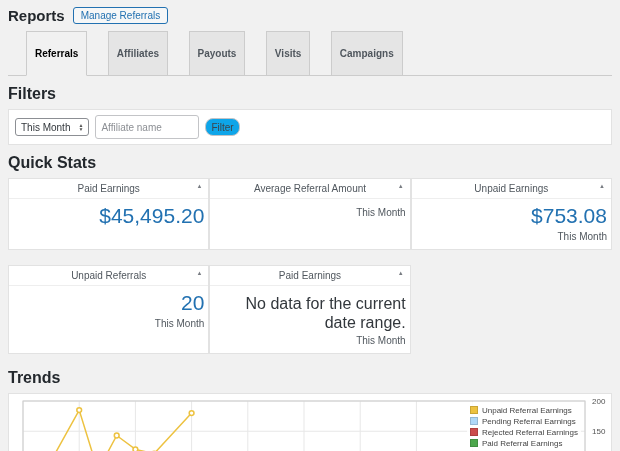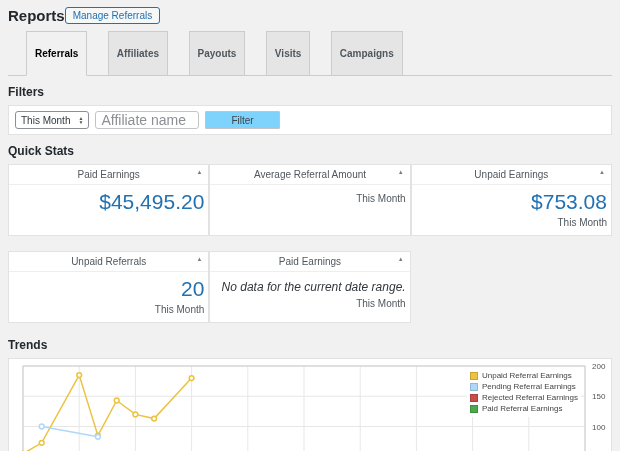--- a/index.html
+++ b/index.html
@@ -6,74 +6,74 @@
   html,body { width: 620px; height: 451px; }
   body {
     background: #f1f1f1;
     font-family: "Liberation Sans", sans-serif;
     color: #444;
     overflow: hidden;
   }
   .page { padding: 5px 8px 0; }
 
   
-  .header-row { display: flex; align-items: flex-start; padding: 2px 0 7px; }
+  .header-row { display: flex; align-items: flex-start; gap: 8px; padding: 2px 0 7px; }
   h1.page-title { font-size: 15px; font-weight: bold; color: #23282d; }
   .manage-btn {
     font-size: 10px; color: #2271b1; background: #f6f7f7;
     border: 1px solid #2271b1; border-radius: 3px;
     padding: 2px 7px; cursor: pointer; text-decoration: none; white-space: nowrap;
   }
 
   
   .nav-tabs { border-bottom: 1px solid #ccc; padding-left: 2px; }
   .nav-tab {
     display: inline-block; font-size: 10px; font-weight: 600;
     padding: 16px 8px; background: #e5e5e5; border: 1px solid #ccc;
     color: #50575e; margin: 0 0 -1px 16px; cursor: pointer; text-decoration: none;
   }
   .nav-tab-active { background: #f1f1f1; color: #000; border-bottom-color: #f1f1f1; }
 
   
-  .section-heading { font-size: 12px; font-weight: bold; color: #23282d; margin: 9px 0 6px; }
+  .section-heading { font-size: 16px; font-weight: bold; color: #23282d; margin: 9px 0 6px; }
 
   
   .filters-box {
     background: #fff; border: 1px solid #e2e2e2; padding: 5px 6px;
     display: flex; align-items: center; gap: 6px;
   }
   .faux-select {
     display: inline-flex; align-items: center; height: 18px;
     background: #fff; border: 1px solid #8c8f94; border-radius: 3px;
     font-size: 10px; color: #32373c; padding: 0 5px; cursor: pointer;
   }
   .sel-arrows { display: flex; flex-direction: column; font-size: 5px; line-height: 4.5px; color: #555; margin-left: 8px; }
   .affiliate-input {
-    height: 18px; width: 104px; font-size: 14px; font-family: "Liberation Sans", sans-serif;
+    height: 24px; width: 104px; font-size: 10px; font-family: "Liberation Sans", sans-serif;
     border: 1px solid #c3c4c7; border-radius: 3px; padding: 0 5px; color: #32373c;
   }
   .affiliate-input::placeholder { color: #8c8f94; }
   .filter-btn {
-    height: 18px; font-size: 10px; background: #7dd3fc; color: #3c434a;
-    border: 1px solid #c3c4c7; border-radius: 1px; padding: 0 25px; cursor: pointer;
+    height: 18px; font-size: 10px; background: #0ea5e9; color: #3c434a;
+    border: 1px solid #c3c4c7; border-radius: 8px; padding: 0 5px; cursor: pointer;
   }
 
   
   .stats-grid { display: grid; grid-template-columns: repeat(3, 1fr); gap: 0; margin-bottom: 15px; }
   .stat-card { background: #fff; border: 1px solid #e2e2e2; }
   .stat-card-header {
     position: relative; text-align: center; font-size: 10px; color: #50575e;
     padding: 4px 20px; border-bottom: 1px solid #eee;
   }
   .card-toggle {
     position: absolute; right: 6px; top: 4px; font-size: 6px; color: #787c82; cursor: pointer;
   }
   .stat-card-body { text-align: right; padding: 5px 4px 7px; }
   .stat-value { font-size: 21px; color: #2271b1; line-height: 1.15; }
-  .stat-value-nodata { font-size: 12px; color: #32373c; padding-top: 4px; font-style: italic; }
+  .stat-value-nodata { font-size: 16px; color: #32373c; padding-top: 4px; }
   .stat-period { font-size: 10px; color: #50575e; margin-top: 3px; }
 
   
   .chart-box { background: #fff; border: 1px solid #e2e2e2; position: relative; height: 152px; }
   svg text { font-family: "Liberation Sans", sans-serif; }
   .legend {
     position: absolute; top: 8px; right: 30px;
     background: rgba(255,255,255,0.85); padding: 2px 3px;
   }
   .legend-row { display: flex; align-items: center; margin: 2px 0; }

